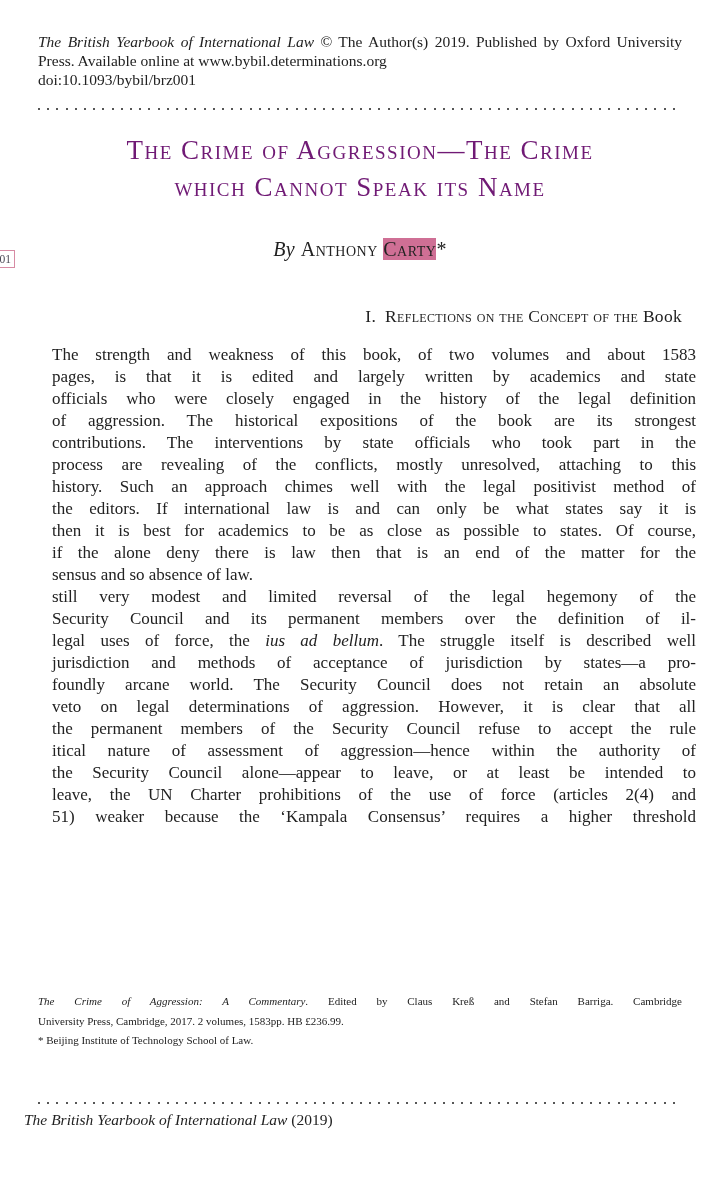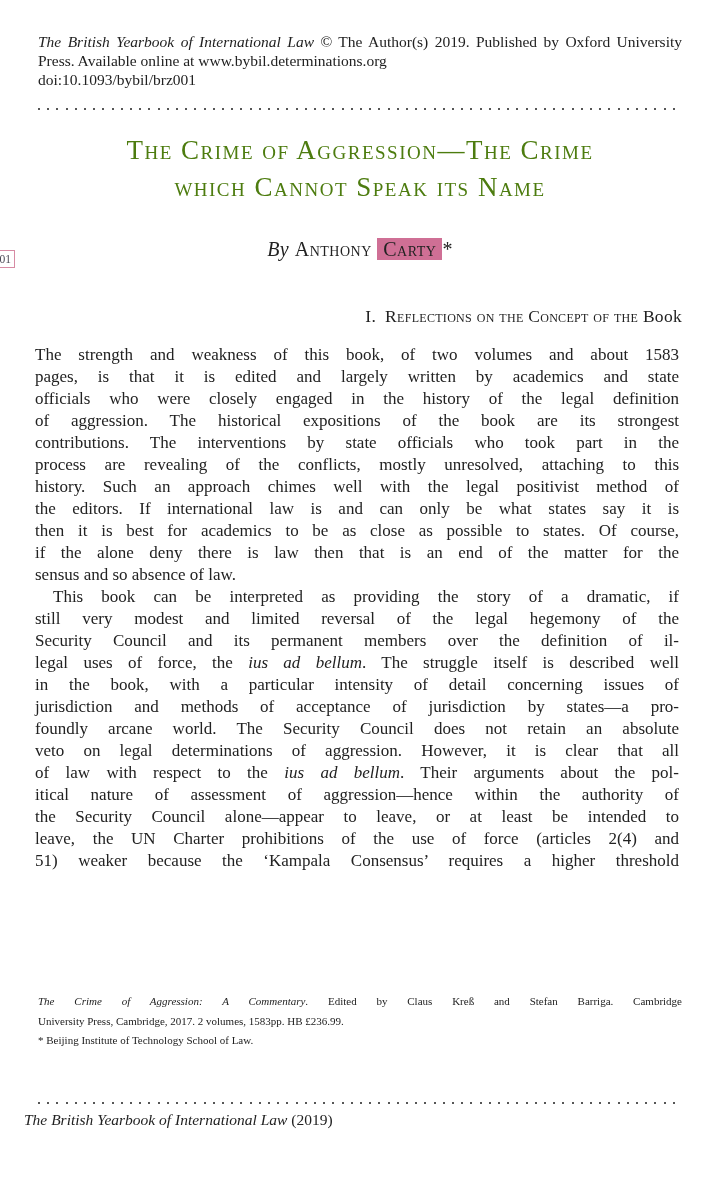--- a/index.html
+++ b/index.html
@@ -8,56 +8,56 @@
     width: 720px;
     height: 1184px;
     background: #ffffff;
     font-family: "Liberation Serif", serif;
     color: #222222;
     overflow: hidden;
     text-decoration: underline;
   }
   .it { font-style: italic; text-align: center; }
   .sc { font-variant: small-caps; }
-  .hl { background: #cf6f95; padding: 0 6px; }
+  .hl { background: #cf6f95; padding: 0 0; }
 
   .header {
     position: absolute; left: 38px; top: 32px; width: 644px;
     font-size: 15.5px; line-height: 19px;
   }
   .rule {
     position: absolute; left: 38px; width: 644px; height: 2px;
     background: repeating-linear-gradient(90deg, #565656 0 2px, transparent 2px 9.2px);
   }
   .rule-top { top: 108px; }
   .rule-bottom { top: 1102px; }
 
   .title {
     position: absolute; left: 0; top: 132px; width: 720px;
     text-align: center; font-variant: small-caps;
-    font-size: 27px; line-height: 37px; letter-spacing: 1.5px; color: #4d7c0f;
+    font-size: 27px; line-height: 37px; letter-spacing: 1.5px; color: #701a75;
   }
   .byline {
     position: absolute; left: 0; top: 238px; width: 720px;
     text-align: center; font-size: 20px; letter-spacing: 0.5px;
   }
   .marker {
     position: absolute; left: -15px; top: 250px; width: 30px; height: 18px;
     border: 1px solid #d78ba4; background: #ffffff; box-sizing: border-box;
     font-size: 11.5px; color: #4a4a55;
     display: flex; align-items: center; justify-content: flex-end; padding-right: 3px;
   }
   .heading {
     position: absolute; left: 38px; top: 306px; width: 644px;
     text-align: right; font-size: 17.5px; letter-spacing: 0.3px;
   }
   .heading .num { margin-right: 9px; }
 
   .bodytext {
-    position: absolute; left: 35px; top: 344px; width: 644px;
+    position: absolute; left: 52px; top: 344px; width: 644px;
     font-size: 17px; line-height: 22px;
   }
   .jline { white-space: normal; }
   .just { text-align: justify; text-align-last: justify; }
   .indent { text-indent: 18px; }
 
   .footnotes {
     position: absolute; left: 38px; top: 992px; width: 644px;
     font-size: 11px; line-height: 19.5px;
   }
@@ -103,29 +103,27 @@
       <div class="jline just"><span>pages, is that it is edited and largely written by academics and state</span></div>
       <div class="jline just"><span>officials who were closely engaged in the history of the legal definition</span></div>
       <div class="jline just"><span>of aggression. The historical expositions of the book are its strongest</span></div>
       <div class="jline just"><span>contributions. The interventions by state officials who took part in the</span></div>
       <div class="jline just"><span>process are revealing of the conflicts, mostly unresolved, attaching to this</span></div>
       <div class="jline just"><span>history. Such an approach chimes well with the legal positivist method of</span></div>
       <div class="jline just"><span>the editors. If international law is and can only be what states say it is</span></div>
       <div class="jline just"><span>then it is best for academics to be as close as possible to states. Of course,</span></div>
       <div class="jline just"><span>if the alone deny there is law then that is an end of the matter for the</span></div>
       <div class="jline"><span>sensus and so absence of law.</span></div>
-      <div class="jline just indent"><span>This book can be interpreted as providing the story of a dramatic, if</span></div>
       <div class="jline just"><span>still very modest and limited reversal of the legal hegemony of the</span></div>
       <div class="jline just"><span>Security Council and its permanent members over the definition of il-</span></div>
       <div class="jline just"><span>legal uses of force, the </span><span class="it">ius ad bellum</span><span>. The struggle itself is described well</span></div>
-      <div class="jline just"><span>in the book, with a particular intensity of detail concerning issues of</span></div>
       <div class="jline just"><span>jurisdiction and methods of acceptance of jurisdiction by states—a pro-</span></div>
       <div class="jline just"><span>foundly arcane world. The Security Council does not retain an absolute</span></div>
       <div class="jline just"><span>veto on legal determinations of aggression. However, it is clear that all</span></div>
-      <div class="jline just"><span>of law with respect to the </span><span class="it">ius ad bellum</span><span>. Their arguments about the pol-</span></div>
+      <div class="jline just"><span>the permanent members of the Security Council refuse to accept the rule</span></div>
       <div class="jline just"><span>itical nature of assessment of aggression—hence within the authority of</span></div>
       <div class="jline just"><span>the Security Council alone—appear to leave, or at least be intended to</span></div>
       <div class="jline just"><span>leave, the UN Charter prohibitions of the use of force (articles 2(4) and</span></div>
       <div class="jline just"><span>51) weaker because the ‘Kampala Consensus’ requires a higher threshold</span></div>
     </div>
 
   <div class="footnotes">
       <div class="jline just"><span class="it">The Crime of Aggression: A Commentary</span><span>. Edited by Claus Kreß and Stefan Barriga. Cambridge</span></div>
       <div class="jline"><span>University Press, Cambridge, 2017. 2 volumes, 1583pp. HB £236.99.</span></div>
       <div class="jline"><span>* Beijing Institute of Technology School of Law.</span></div>

